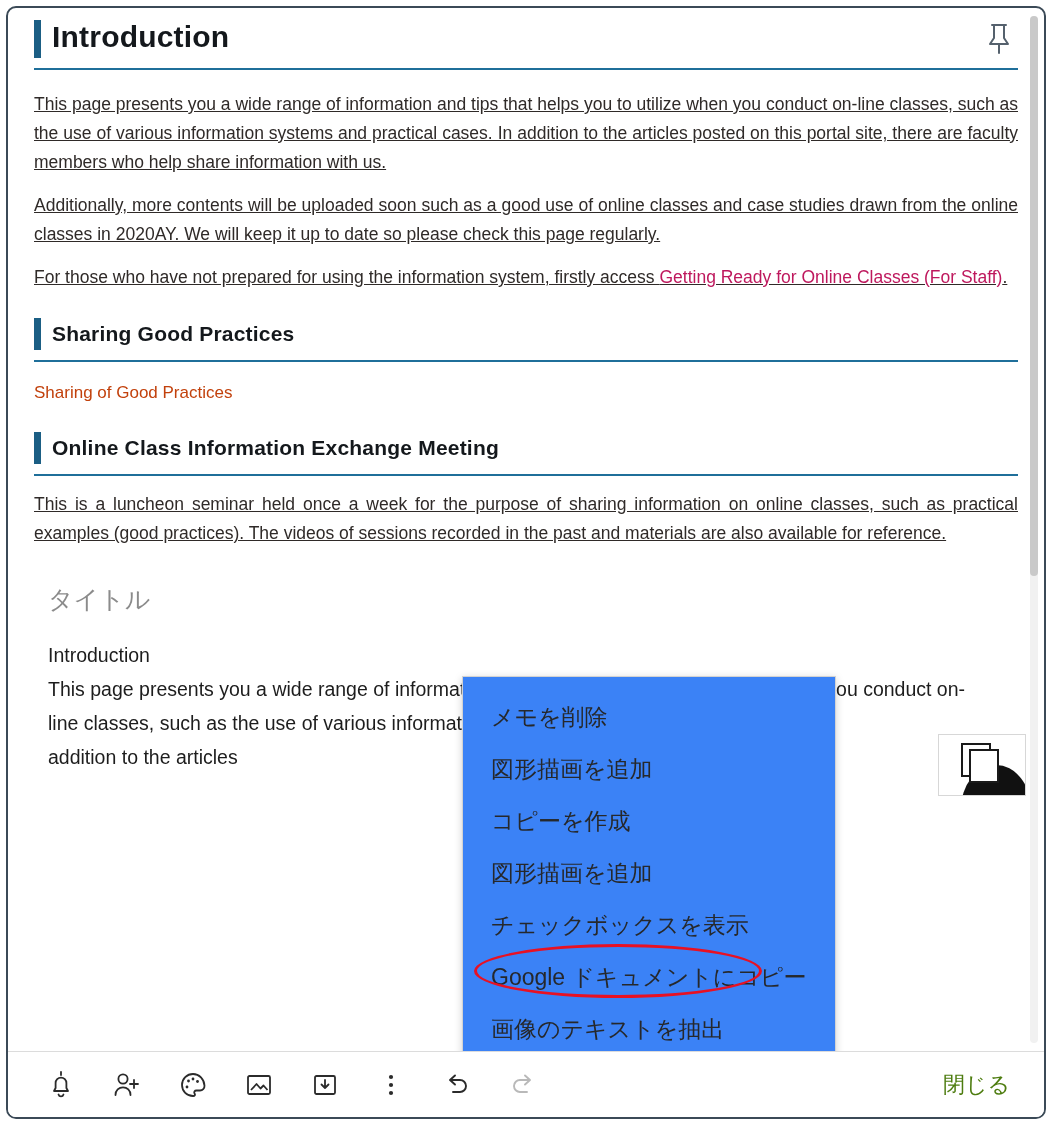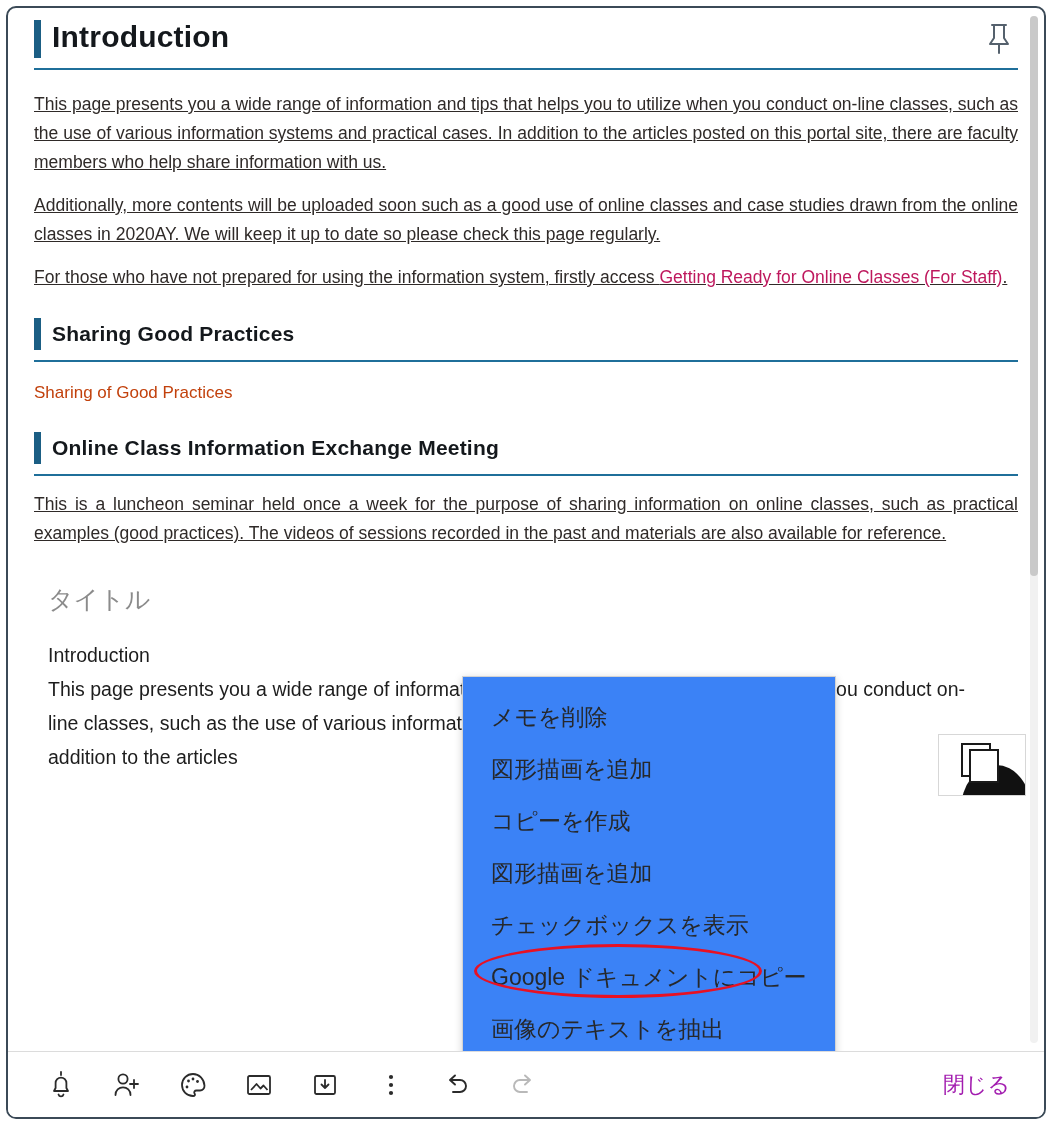--- a/index.html
+++ b/index.html
@@ -204,21 +204,21 @@
     display: flex;
     align-items: center;
     justify-content: center;
     color: #2b2b2b;
     margin-right: 12px;
   }
   .tb-icon.disabled { color: #b9b9b9; }
   .tb-spacer { flex: 1 1 auto; }
   .close-label {
     font-size: 22px;
-    color: #a21caf;
+    color: #4d7c0f;
     padding: 6px 8px;
   }
 
   
   .ctx-menu {
     position: absolute;
     left: 454px;
     top: 668px;
     width: 374px;
     background: #3b82f6;

